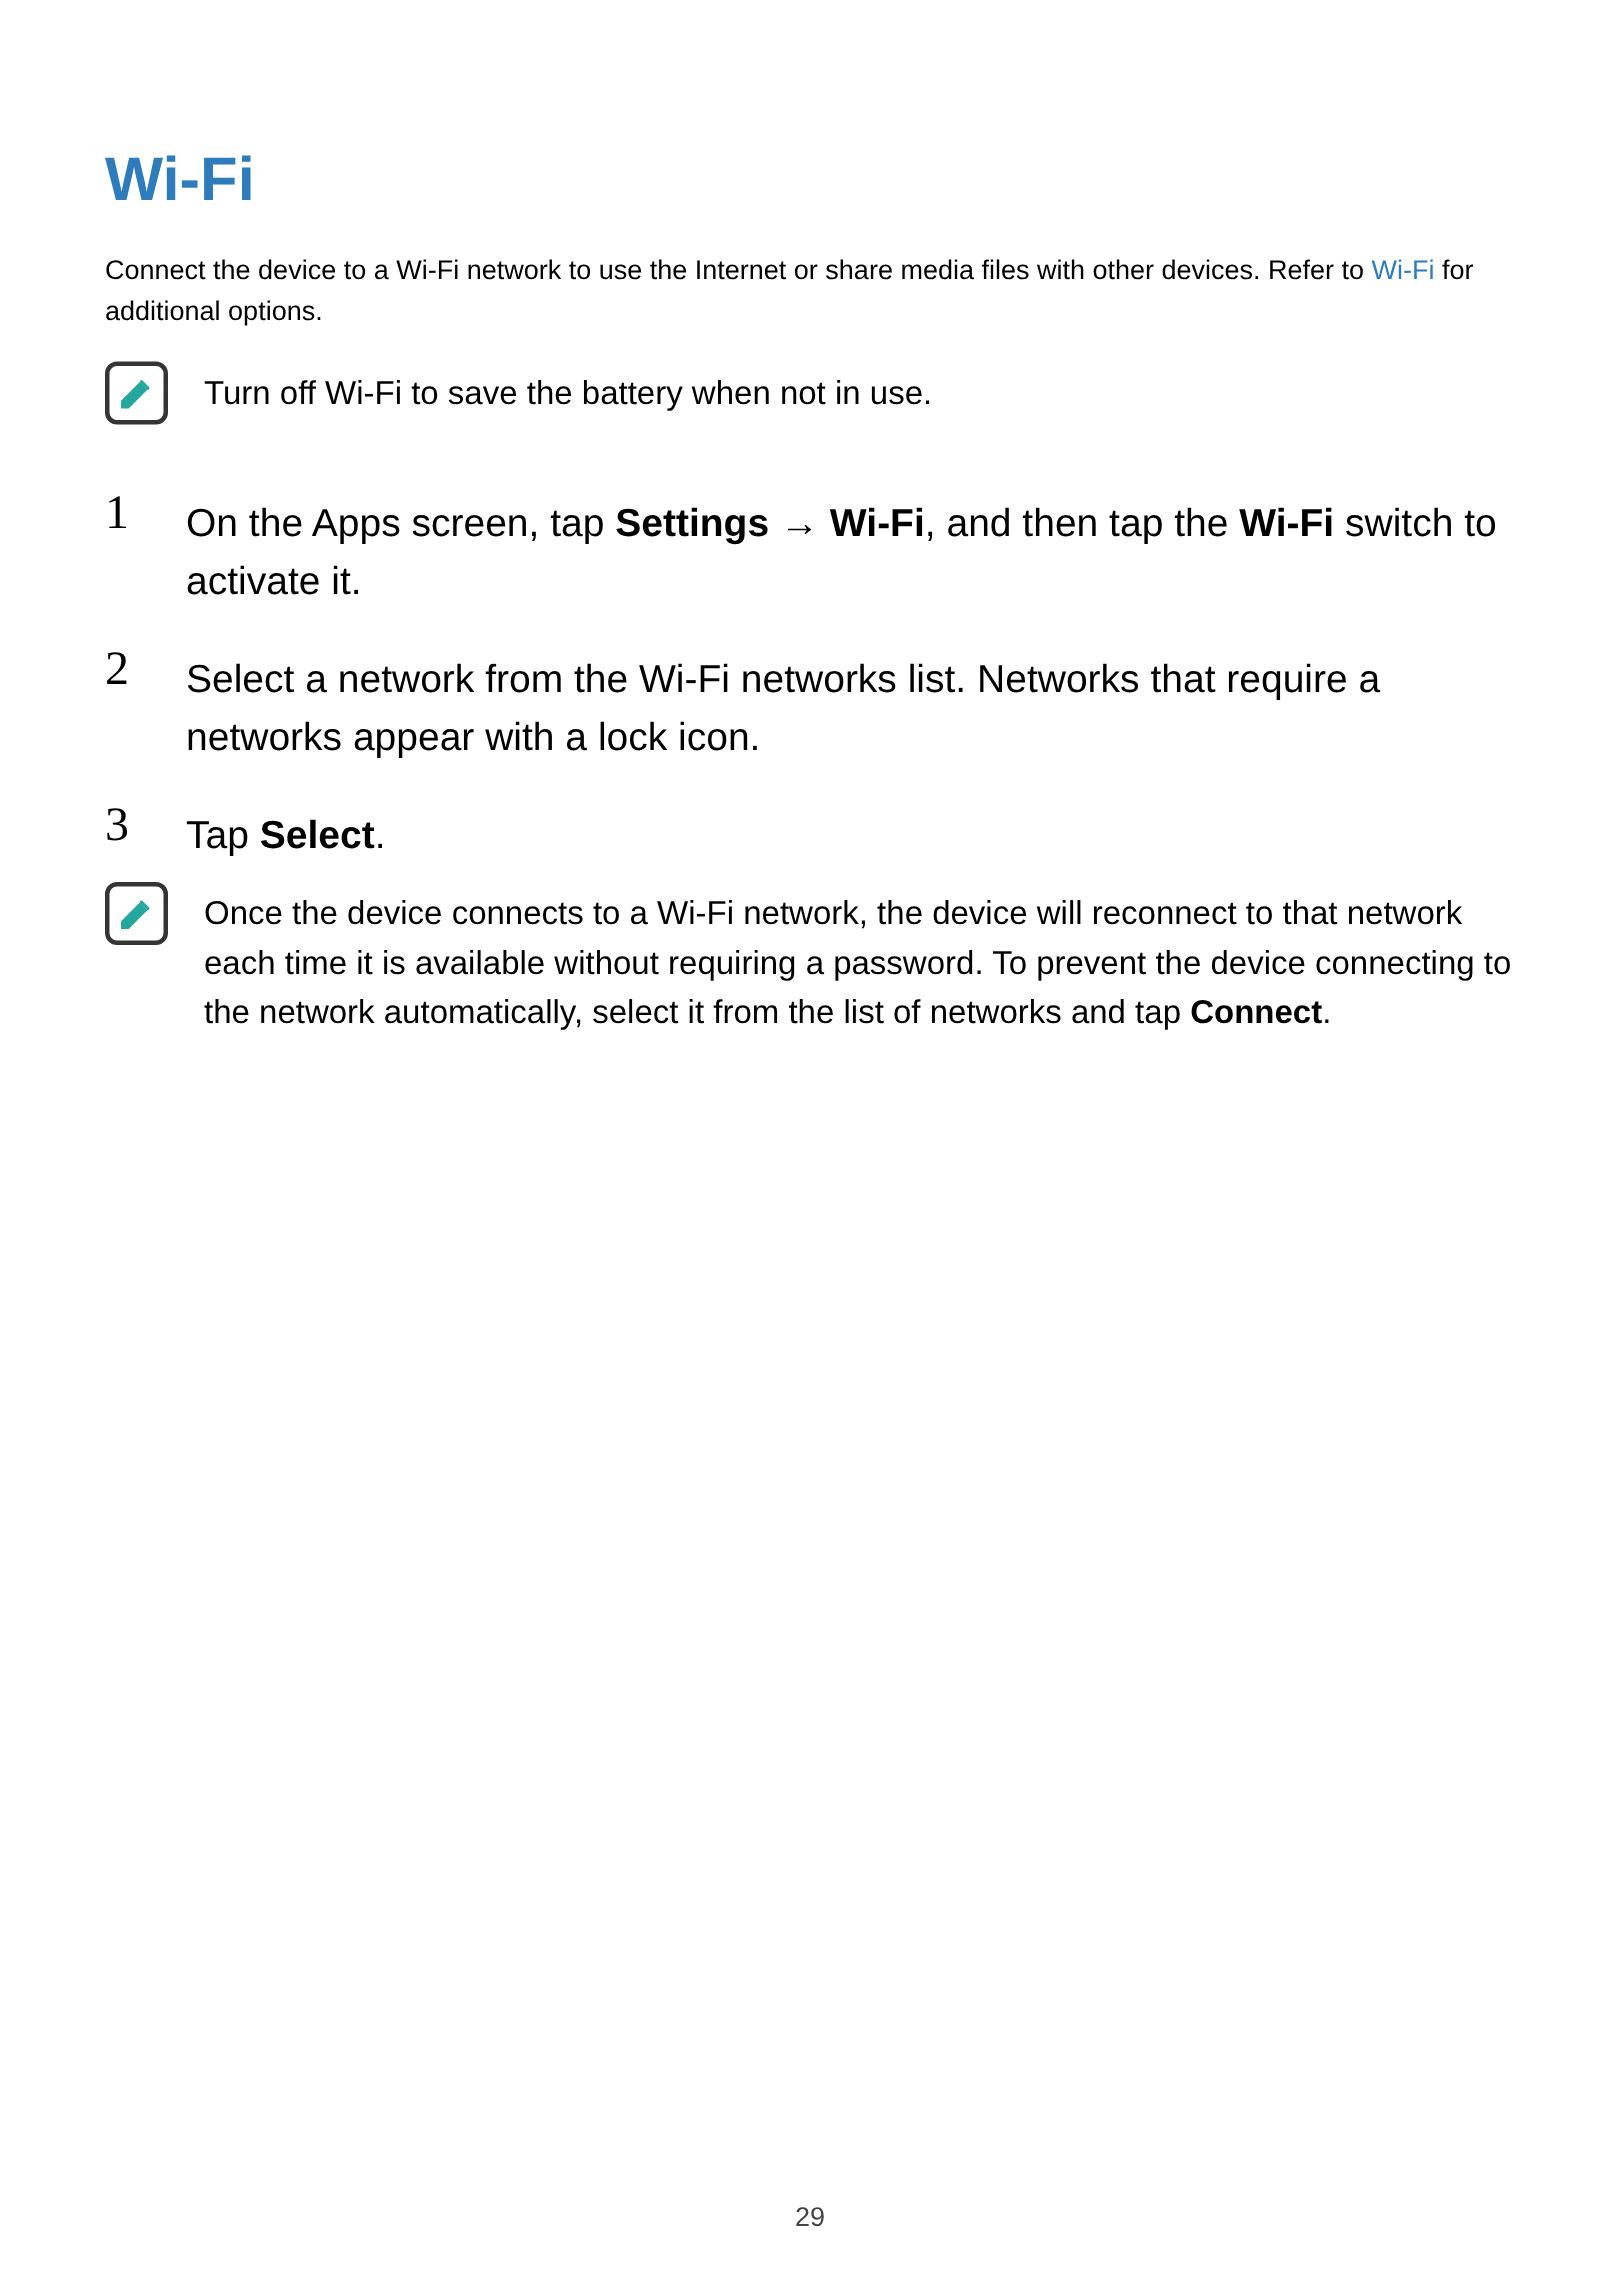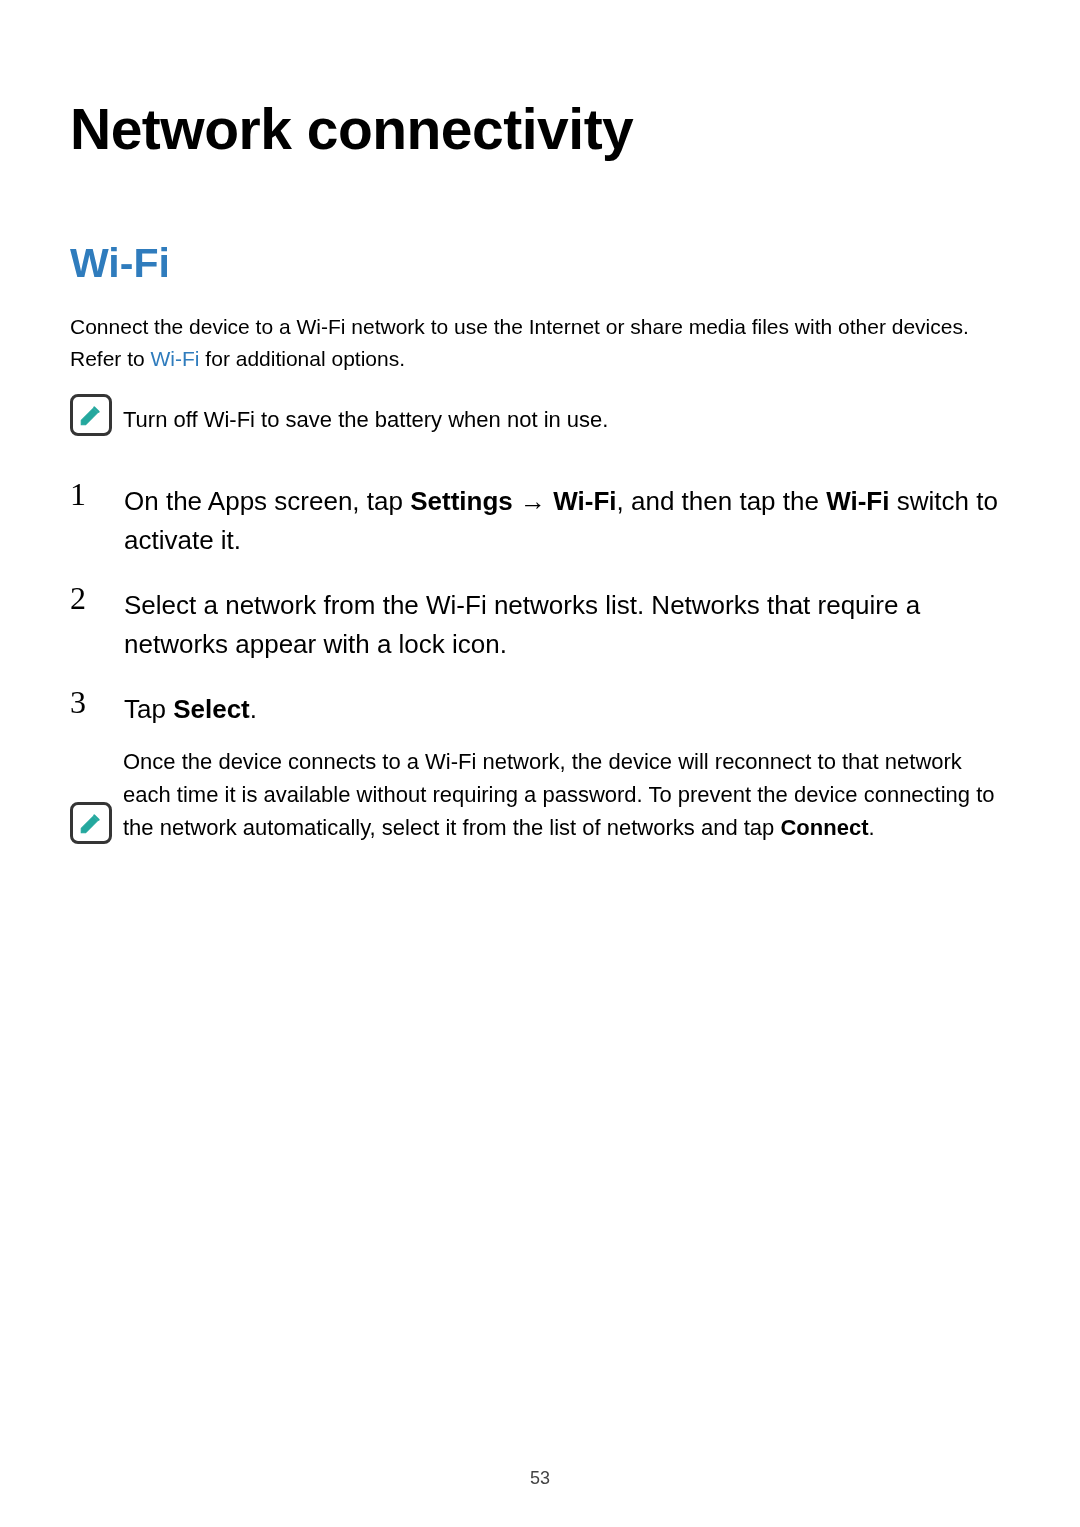--- a/index.html
+++ b/index.html
@@ -20,31 +20,31 @@
       margin-bottom: 78px;
       letter-spacing: -0.5px;
     }
     .h2 {
       font-size: 41px;
       font-weight: 700;
       color: #2f7cbd;
       margin-bottom: 24px;
     }
     .body-text {
-      font-size: 21px;
+      font-size: 18px;
       line-height: 1.5;
       margin-bottom: 18px;
     }
     .link {
       color: #2f7cbd;
     }
     .note-block {
       display: flex;
-      align-items: flex-end;
-      gap: 11px;
+      align-items: flex-start;
+      gap: 24px;
       margin-top: 14px;
       margin-bottom: 42px;
     }
     .note-block.inner { margin-top: 10px; margin-bottom: 0; }
     .note-icon {
       flex: 0 0 42px;
       width: 42px;
       height: 42px;
       border: 3px solid #353535;
       border-radius: 8px;
@@ -91,21 +91,20 @@
       width: 100%;
       text-align: center;
       font-size: 18px;
       color: #444;
     }
   </style>
 </head>
 <body>
 
 <div class="page">
-  <h1 class="h1">Network connectivity</h1>
 
   <h2 class="h2">Wi-Fi</h2>
 
   <p class="body-text">
     <span>Connect the device to a Wi-Fi network to use the Internet or share media files with other devices. Refer to </span><span class="link">Wi-Fi</span><span> for additional options.</span>
   </p>
 
   <div class="note-block">
     <div class="note-icon">
       <svg viewBox="0 0 24 24">
@@ -146,13 +145,13 @@
         <path d="M15 5 L19 9" stroke="#24a89e" stroke-width="2" stroke-linecap="round"></path>
       </svg>
     </div>
     <div class="note-text">
       <span>Once the device connects to a Wi-Fi network, the device will reconnect to that network each time it is available without requiring a password. To prevent the device connecting to the network automatically, select it from the list of networks and tap </span><b>Connect</b><span>.</span>
     </div>
   </div>
 
 </div>
 
-<div class="page-num">53</div>
+<div class="page-num">29</div>
 
 </body></html>

